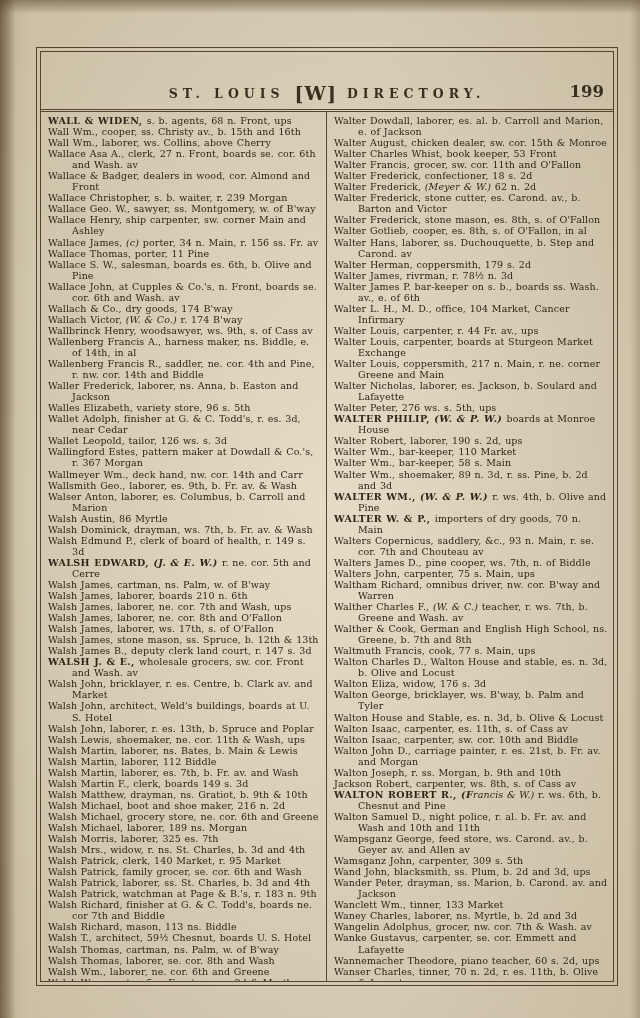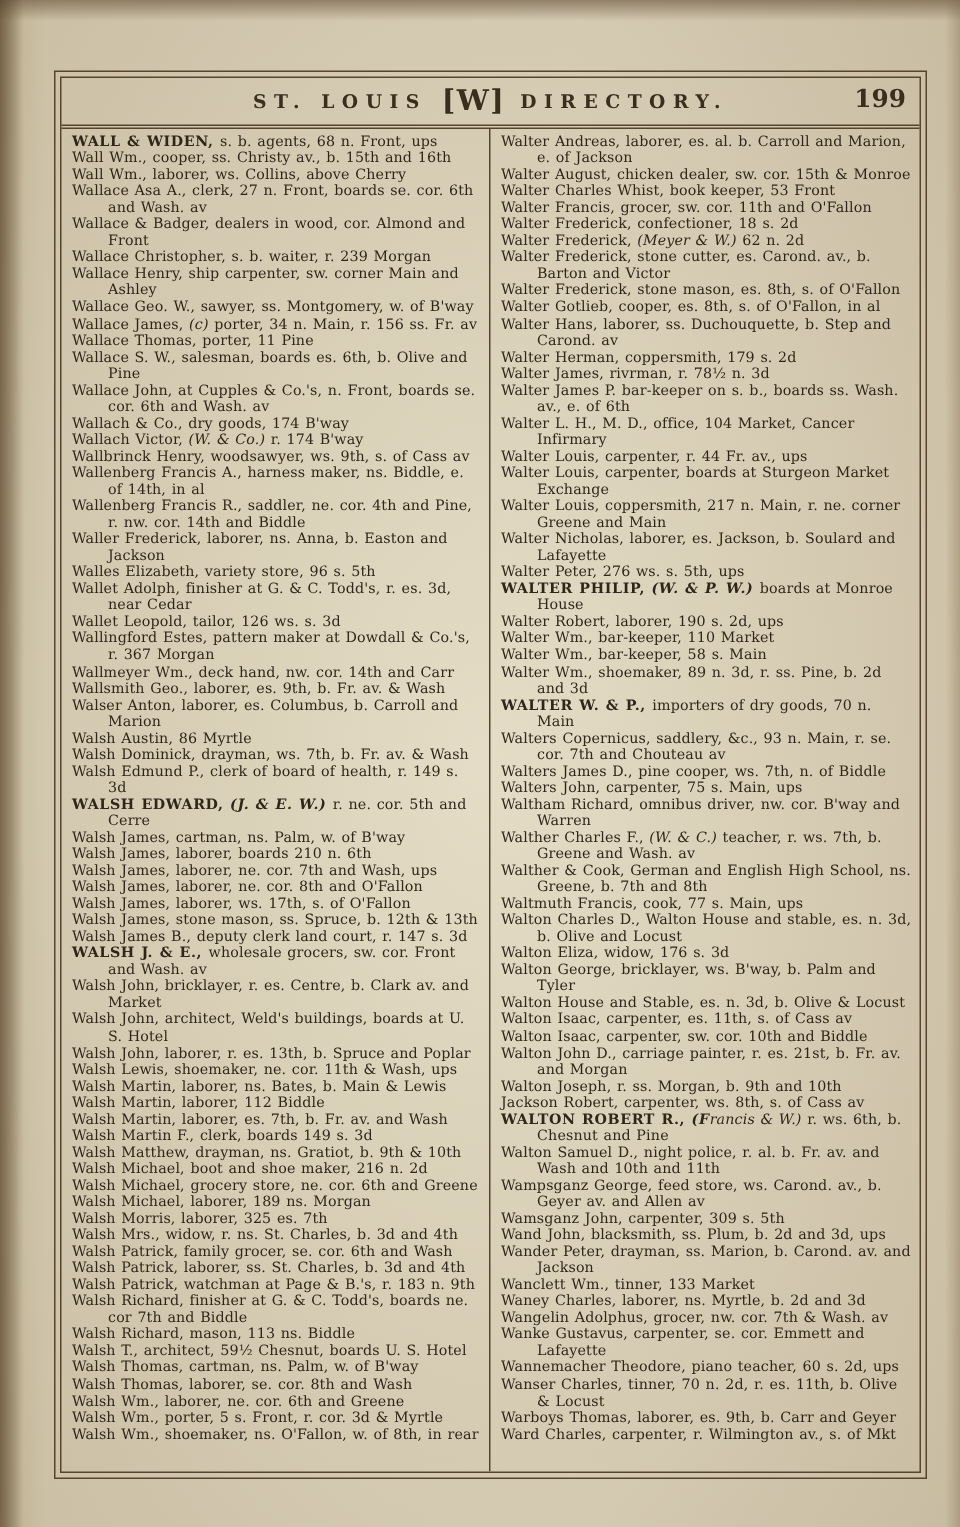--- a/index.html
+++ b/index.html
@@ -27,21 +27,21 @@
     background:transparent;
   }
   .sheet-inner{
     position:absolute;left:3px;top:3px;right:3px;bottom:3px;
     border:1px solid var(--rule,#55452f);
     display:flex;flex-direction:column;
   }
   .header{
     position:relative;height:31px;flex:0 0 31px;
     border-bottom:3px double var(--rule,#55452f);
-    display:flex;align-items:center;justify-content:center;
+    display:flex;align-items:center;justify-content:center;margin-top:26px;
   }
   .header .title-group{display:flex;align-items:center;gap:10px;}
   .t-left,.t-right{
     font-size:12.5px;letter-spacing:5px;font-weight:600;color:#3a2e1f;
   }
   .t-bracket{
     font-size:19px;letter-spacing:1px;font-weight:600;color:#3a2e1f;transform:translateY(-1px);
   }
   .page-num{
     position:absolute;right:9px;top:4px;font-size:16.5px;font-weight:600;color:#3a2e1f;text-align:center;
@@ -80,22 +80,22 @@
     </div>
 
     <div class="cols">
       <div class="col col-left">
           <div class="entry"><b>WALL &amp; WIDEN, </b>s. b. agents, 68 n. Front, ups</div>
           <div class="entry">Wall Wm., cooper, ss. Christy av., b. 15th and 16th</div>
           <div class="entry">Wall Wm., laborer, ws. Collins, above Cherry</div>
           <div class="entry">Wallace Asa A., clerk, 27 n. Front, boards se. cor. 6th and Wash. av</div>
           <div class="entry">Wallace &amp; Badger, dealers in wood, cor. Almond and Front</div>
           <div class="entry">Wallace Christopher, s. b. waiter, r. 239 Morgan</div>
+          <div class="entry">Wallace Geo. W., sawyer, ss. Montgomery, w. of B'way</div>
           <div class="entry">Wallace Henry, ship carpenter, sw. corner Main and Ashley</div>
-          <div class="entry">Wallace Geo. W., sawyer, ss. Montgomery, w. of B'way</div>
           <div class="entry">Wallace James, <i>(c)</i> porter, 34 n. Main, r. 156 ss. Fr. av</div>
           <div class="entry">Wallace Thomas, porter, 11 Pine</div>
           <div class="entry">Wallace S. W., salesman, boards es. 6th, b. Olive and Pine</div>
           <div class="entry">Wallace John, at Cupples &amp; Co.'s, n. Front, boards se. cor. 6th and Wash. av</div>
           <div class="entry">Wallach &amp; Co., dry goods, 174 B'way</div>
           <div class="entry">Wallach Victor, <i>(W. &amp; Co.)</i> r. 174 B'way</div>
           <div class="entry">Wallbrinck Henry, woodsawyer, ws. 9th, s. of Cass av</div>
           <div class="entry">Wallenberg Francis A., harness maker, ns. Biddle, e. of 14th, in al</div>
           <div class="entry">Wallenberg Francis R., saddler, ne. cor. 4th and Pine, r. nw. cor. 14th and Biddle</div>
           <div class="entry">Waller Frederick, laborer, ns. Anna, b. Easton and Jackson</div>
@@ -125,34 +125,35 @@
           <div class="entry">Walsh Martin, laborer, ns. Bates, b. Main &amp; Lewis</div>
           <div class="entry">Walsh Martin, laborer, 112 Biddle</div>
           <div class="entry">Walsh Martin, laborer, es. 7th, b. Fr. av. and Wash</div>
           <div class="entry">Walsh Martin F., clerk, boards 149 s. 3d</div>
           <div class="entry">Walsh Matthew, drayman, ns. Gratiot, b. 9th &amp; 10th</div>
           <div class="entry">Walsh Michael, boot and shoe maker, 216 n. 2d</div>
           <div class="entry">Walsh Michael, grocery store, ne. cor. 6th and Greene</div>
           <div class="entry">Walsh Michael, laborer, 189 ns. Morgan</div>
           <div class="entry">Walsh Morris, laborer, 325 es. 7th</div>
           <div class="entry">Walsh Mrs., widow, r. ns. St. Charles, b. 3d and 4th</div>
+          <div class="entry">Walsh Patrick, clerk, 140 Market, r. 95 Market</div>
           <div class="entry">Walsh Patrick, family grocer, se. cor. 6th and Wash</div>
           <div class="entry">Walsh Patrick, laborer, ss. St. Charles, b. 3d and 4th</div>
           <div class="entry">Walsh Patrick, watchman at Page &amp; B.'s, r. 183 n. 9th</div>
           <div class="entry">Walsh Richard, finisher at G. &amp; C. Todd's, boards ne. cor 7th and Biddle</div>
           <div class="entry">Walsh Richard, mason, 113 ns. Biddle</div>
           <div class="entry">Walsh T., architect, 59½ Chesnut, boards U. S. Hotel</div>
           <div class="entry">Walsh Thomas, cartman, ns. Palm, w. of B'way</div>
           <div class="entry">Walsh Thomas, laborer, se. cor. 8th and Wash</div>
           <div class="entry">Walsh Wm., laborer, ne. cor. 6th and Greene</div>
           <div class="entry">Walsh Wm., porter, 5 s. Front, r. cor. 3d &amp; Myrtle</div>
           <div class="entry">Walsh Wm., shoemaker, ns. O'Fallon, w. of 8th, in rear</div>
         </div>
       <div class="col col-right">
-          <div class="entry">Walter Andreas, laborer, es. al. b. Carroll and Marion, e. of Jackson</div>
+          <div class="entry">Walter Dowdall, laborer, es. al. b. Carroll and Marion, e. of Jackson</div>
           <div class="entry">Walter August, chicken dealer, sw. cor. 15th &amp; Monroe</div>
           <div class="entry">Walter Charles Whist, book keeper, 53 Front</div>
           <div class="entry">Walter Francis, grocer, sw. cor. 11th and O'Fallon</div>
           <div class="entry">Walter Frederick, confectioner, 18 s. 2d</div>
           <div class="entry">Walter Frederick, <i>(Meyer &amp; W.)</i> 62 n. 2d</div>
           <div class="entry">Walter Frederick, stone cutter, es. Carond. av., b. Barton and Victor</div>
           <div class="entry">Walter Frederick, stone mason, es. 8th, s. of O'Fallon</div>
           <div class="entry">Walter Gotlieb, cooper, es. 8th, s. of O'Fallon, in al</div>
           <div class="entry">Walter Hans, laborer, ss. Duchouquette, b. Step and Carond. av</div>
           <div class="entry">Walter Herman, coppersmith, 179 s. 2d</div>
@@ -162,20 +163,21 @@
           <div class="entry">Walter Louis, carpenter, r. 44 Fr. av., ups</div>
           <div class="entry">Walter Louis, carpenter, boards at Sturgeon Market Exchange</div>
           <div class="entry">Walter Louis, coppersmith, 217 n. Main, r. ne. corner Greene and Main</div>
           <div class="entry">Walter Nicholas, laborer, es. Jackson, b. Soulard and Lafayette</div>
           <div class="entry">Walter Peter, 276 ws. s. 5th, ups</div>
           <div class="entry"><b>WALTER PHILIP, <i>(W. &amp; P. W.)</i> </b>boards at Monroe House</div>
           <div class="entry">Walter Robert, laborer, 190 s. 2d, ups</div>
           <div class="entry">Walter Wm., bar-keeper, 110 Market</div>
           <div class="entry">Walter Wm., bar-keeper, 58 s. Main</div>
           <div class="entry">Walter Wm., shoemaker, 89 n. 3d, r. ss. Pine, b. 2d and 3d</div>
+          <div class="entry"><b>WALTER WM., <i>(W. &amp; P. W.)</i> </b>r. ws. 4th, b. Olive and Pine</div>
           <div class="entry"><b>WALTER W. &amp; P., </b>importers of dry goods, 70 n. Main</div>
           <div class="entry">Walters Copernicus, saddlery, &amp;c., 93 n. Main, r. se. cor. 7th and Chouteau av</div>
           <div class="entry">Walters James D., pine cooper, ws. 7th, n. of Biddle</div>
           <div class="entry">Walters John, carpenter, 75 s. Main, ups</div>
           <div class="entry">Waltham Richard, omnibus driver, nw. cor. B'way and Warren</div>
           <div class="entry">Walther Charles F., <i>(W. &amp; C.)</i> teacher, r. ws. 7th, b. Greene and Wash. av</div>
           <div class="entry">Walther &amp; Cook, German and English High School, ns. Greene, b. 7th and 8th</div>
           <div class="entry">Waltmuth Francis, cook, 77 s. Main, ups</div>
           <div class="entry">Walton Charles D., Walton House and stable, es. n. 3d, b. Olive and Locust</div>
           <div class="entry">Walton Eliza, widow, 176 s. 3d</div>

